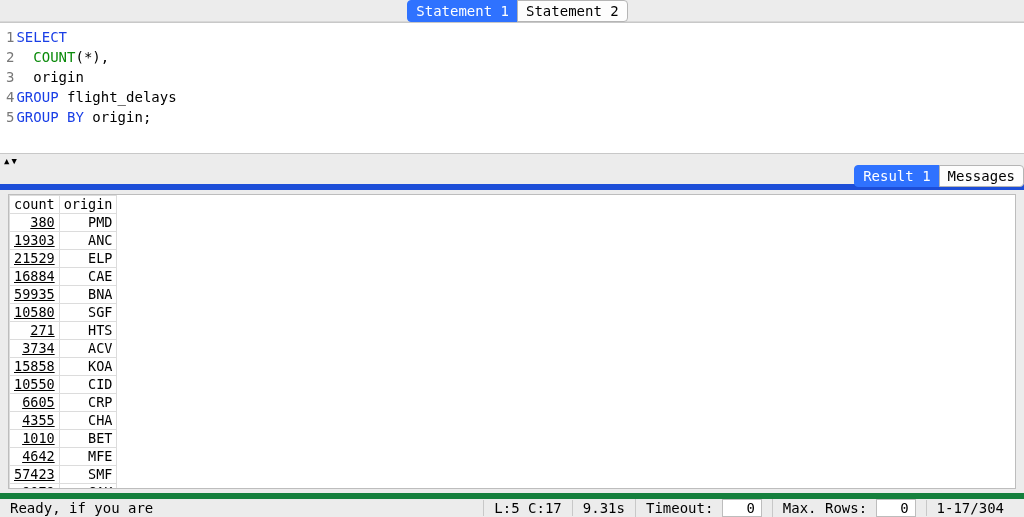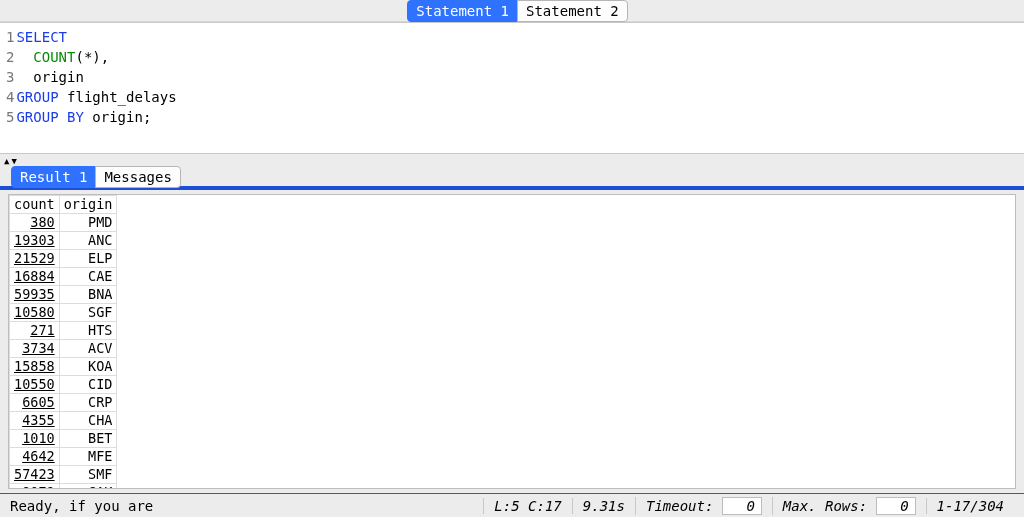--- a/index.html
+++ b/index.html
@@ -83,24 +83,24 @@
     gap: 2px;
     font-size: 9px;
     color: #000;
     cursor: row-resize;
   }
 
   
   .result-tabbar {
     height: 22px;
     display: flex;
-    justify-content: flex-start;
-    align-items: center;
-    background: #ececec;
-    border-bottom: 4px solid #1d4ed8;
+    justify-content: flex-end;
+    align-items: center;
+    background: #ececec;
+    border-bottom: 6px solid #1d4ed8;
   }
 
   
   .result-wrap {
     flex: 1;
     padding: 4px 8px;
     background: #ececec;
     overflow: hidden;
   }
   .result-box {
@@ -126,28 +126,28 @@
     background: #fff;
     color: #000;
   }
   table.grid td.count { text-align: right; text-decoration: underline; }
   table.grid td.origin { text-align: right; }
 
   
   .status {
     height: 24px;
     background: #ececec;
-    border-top: 1px solid #15803d;
+    border-top: 6px solid #15803d;
     display: flex;
     align-items: center;
     font-size: 14px;
     padding: 0 10px;
   }
   .status .left { flex: 1; }
-  .status .cell { padding: 0 10px; border-left: 1px solid #c8c8c8; font-style: italic; }
+  .status .cell { padding: 0 10px; border-left: 1px solid #c8c8c8; }
   .status .numbox {
     background: #fff;
     border: 1px solid #bdbdbd;
     padding: 0 6px;
     min-width: 40px;
     display: inline-block;
     text-align: right;
   }
 </style>
 </head>

